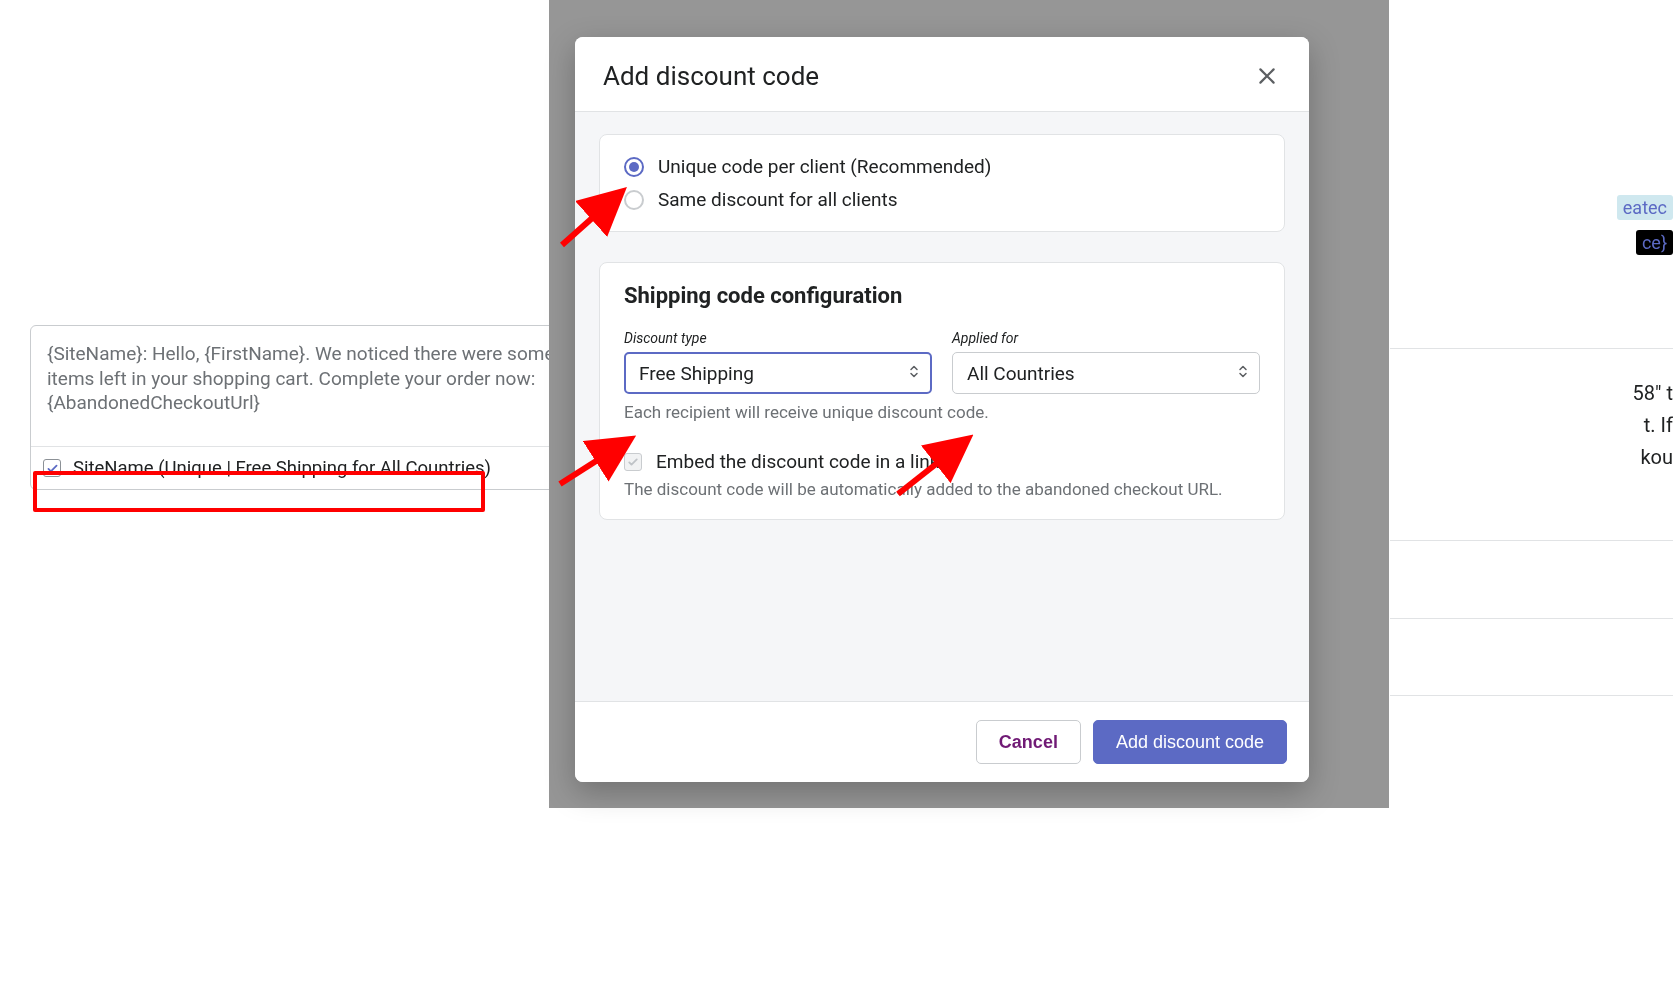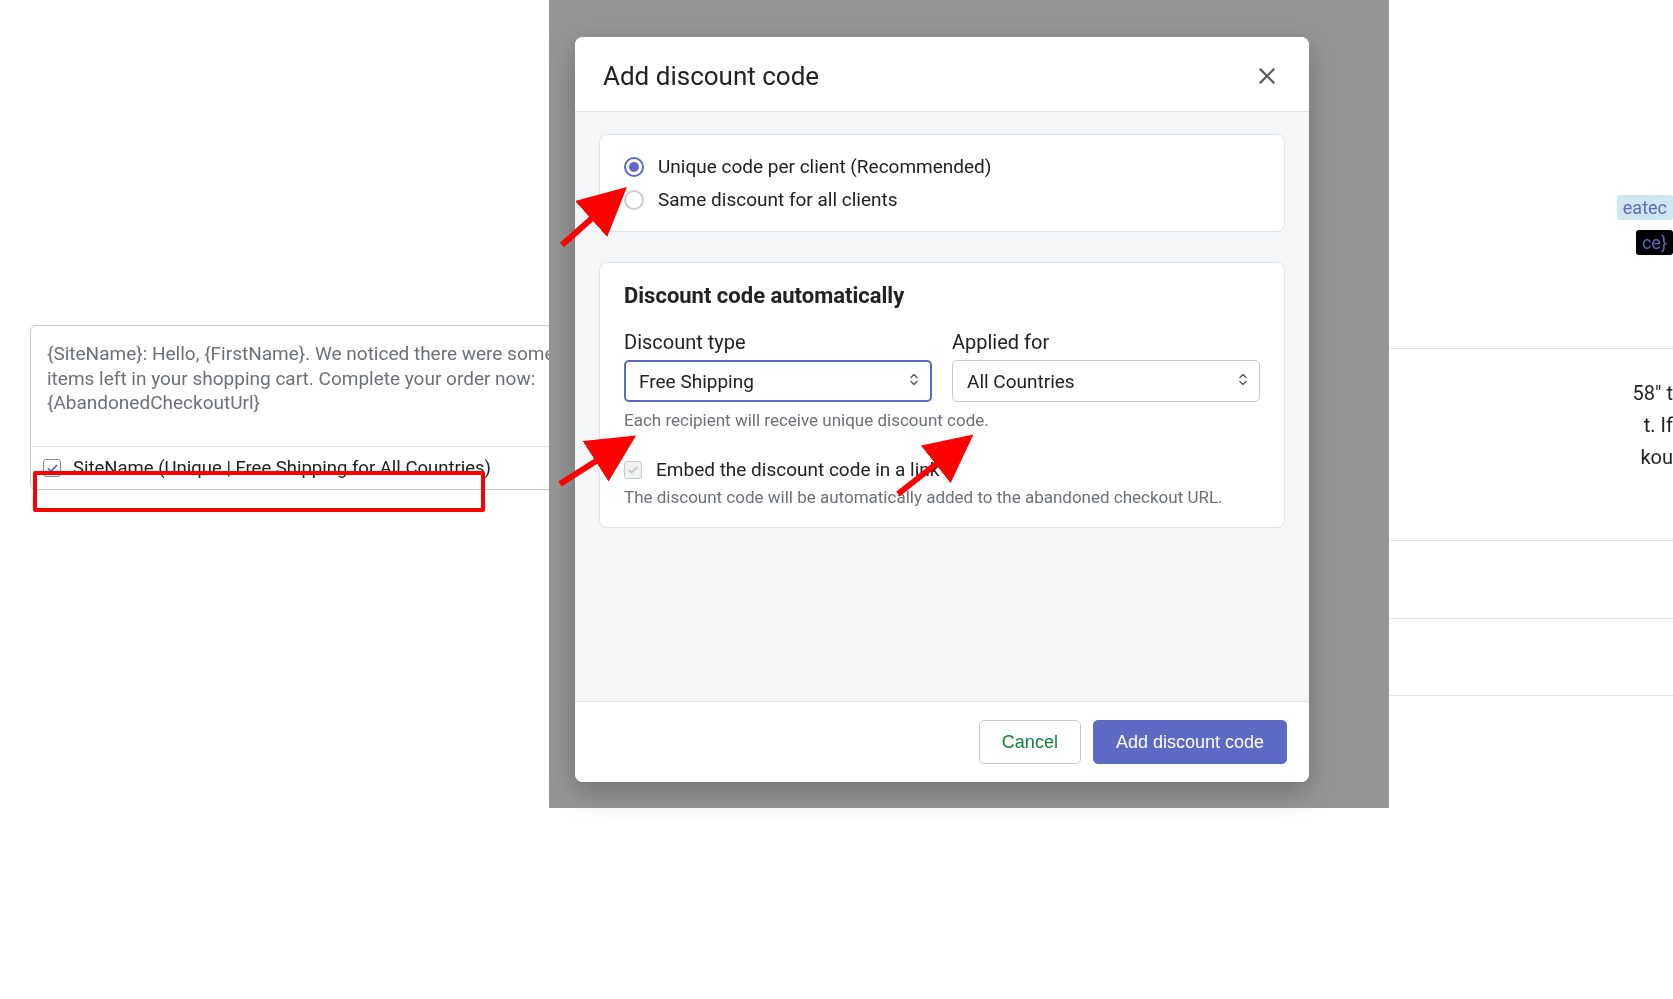--- a/index.html
+++ b/index.html
@@ -158,21 +158,21 @@
     content: "";
     width: 10px; height: 10px;
     background: #5c6ac4;
     border-radius: 50%;
   }
 
   .section-title { font-size: 22px; font-weight: 700; margin-bottom: 22px; }
 
   .field-row { display: flex; gap: 20px; }
   .field { flex: 1; display: flex; flex-direction: column; gap: 6px; }
-  .field-label { font-size: 20px; color: #202223; }
+  .field-label { font-size: 14px; color: #202223; font-style: italic; }
   .sel {
     height: 42px;
     border: 1px solid #c9cccf;
     border-radius: 5px;
     padding: 0 36px 0 14px;
     font-size: 19px;
     color: #202223;
     background: #fff;
     display: flex; align-items: center;
     position: relative;
@@ -208,21 +208,21 @@
     gap: 12px;
   }
   .btn {
     height: 44px;
     padding: 0 22px;
     border-radius: 5px;
     font-size: 18px;
     cursor: pointer;
     display: inline-flex; align-items: center; justify-content: center;
   }
-  .btn-secondary { background: #fff; border: 1px solid #c9cccf; color: #15803d; }
+  .btn-secondary { background: #fff; border: 1px solid #c9cccf; color: #701a75; font-weight: bold; }
   .btn-primary { background: #5c6ac4; border: 1px solid #5c6ac4; color: #fff; }
 
   
   .arrow { position: absolute; pointer-events: none; }
 </style>
 </head>
 <body>
 
 <div class="canvas">
 
@@ -278,21 +278,21 @@
           <span class="radio selected"></span>
           <span>Unique code per client (Recommended)</span>
         </label>
         <label class="radio-row">
           <span class="radio"></span>
           <span>Same discount for all clients</span>
         </label>
       </div>
 
       <div class="card">
-        <div class="section-title">Discount code automatically</div>
+        <div class="section-title">Shipping code configuration</div>
 
         <div class="field-row">
           <div class="field">
             <div class="field-label">Discount type</div>
             <div class="sel focused">
               <span>Free Shipping</span>
               <span class="sel-caret">
                 <svg width="12" height="16" viewBox="0 0 12 16">
                     <path d="M3 6l3-3 3 3M3 10l3 3 3-3" fill="none" stroke="#5c5f62" stroke-width="1.5" stroke-linecap="round" stroke-linejoin="round"></path>
                   </svg>

